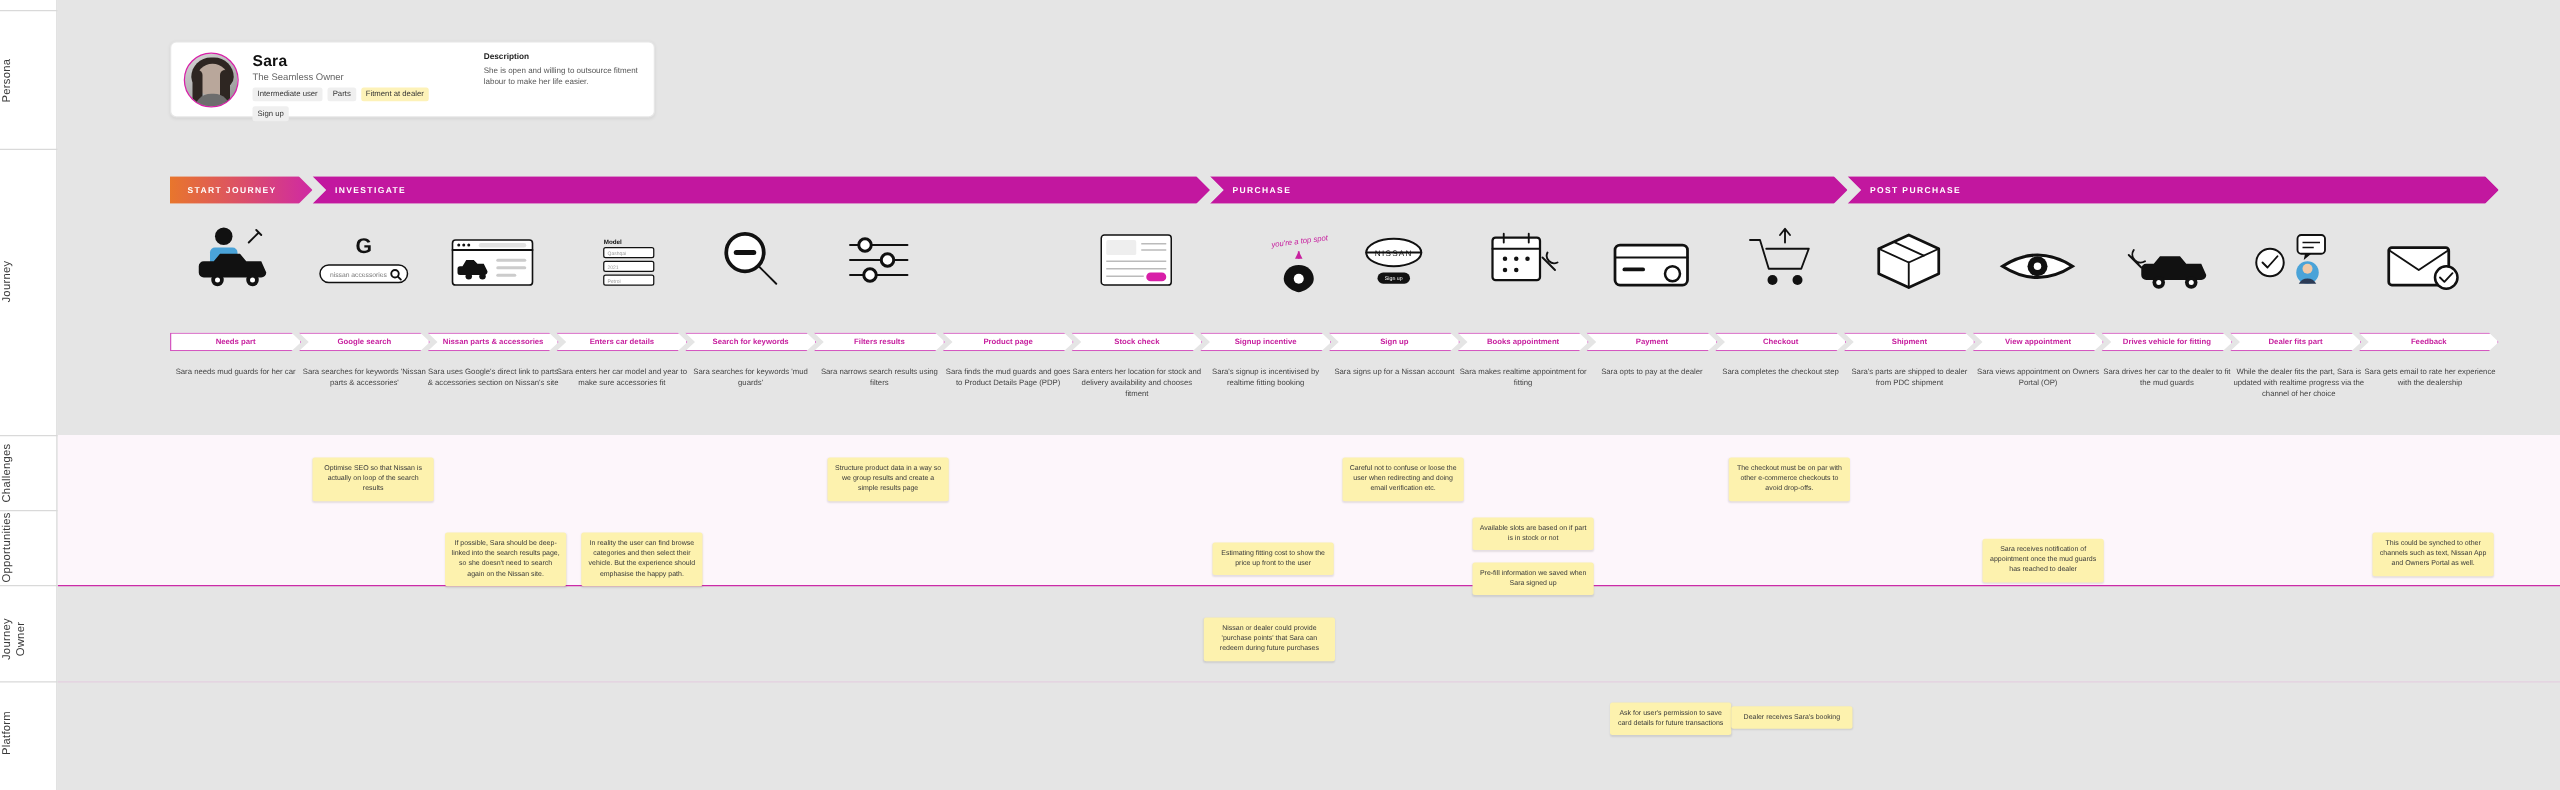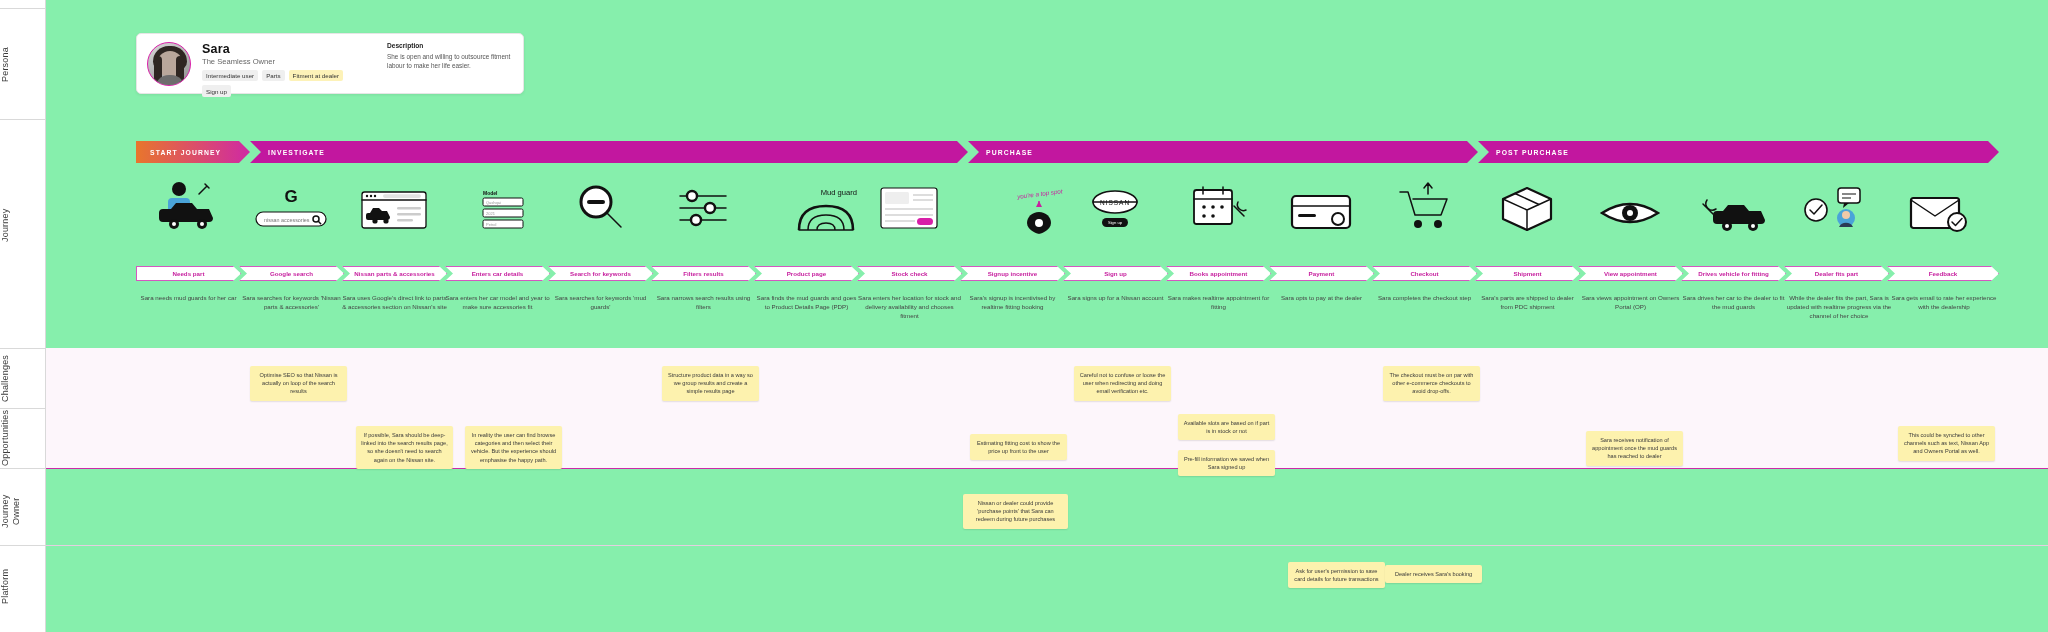--- a/index.html
+++ b/index.html
@@ -1,17 +1,17 @@
 <!DOCTYPE html>
 <html><head>
 <meta charset="utf-8">
 <style>
   * { box-sizing: border-box; margin:0; padding:0; }
   body { width:2048px; height:632px; background:#ffffff; font-family:"Liberation Sans", sans-serif; overflow:hidden; position:relative; }
-  #board { position:absolute; inset:0; background:#86efac; }
+  #board { position:absolute; inset:0; background:#e5e5e5; }
 
   
   .rail { position:absolute; left:0; top:0; width:46px; height:632px; border-right:1px solid #d9d9d9; background:#fff; z-index:6; }
   .railtick { position:absolute; left:0; width:46px; border-top:1px solid #d9d9d9; }
 
   .lane-label { position:absolute; left:0; width:46px; text-align:center; font-size:9px; color:#3a3a3a; letter-spacing:.2px;
                 writing-mode:vertical-rl; transform:rotate(180deg); white-space:pre-line; line-height:11px; }
 
   
   .band { position:absolute; left:46px; right:0; }
@@ -203,31 +203,20 @@
     <div class="icon-wrap">
         <svg width="58" height="52" viewBox="0 0 58 52">
       <path d="M6 14 h46 M6 26 h46 M6 38 h46" class="ic" stroke-width="2.4"></path>
       <circle cx="18" cy="14" r="5" fill="#fff" stroke="#111" stroke-width="2.4"></circle>
       <circle cx="36" cy="26" r="5" fill="#fff" stroke="#111" stroke-width="2.4"></circle>
       <circle cx="22" cy="38" r="5" fill="#fff" stroke="#111" stroke-width="2.4"></circle>
     </svg>
       </div>
   </div>
 
-  <div class="step" style="left:754px;width:103px;">
-    <div class="icon-wrap" style="flex-direction:column;justify-content:flex-end;">
-      <div style="font-size:7.6px;color:#111;text-align:center;margin-bottom:3px;">Mud guard</div>
-      <svg width="62" height="34" viewBox="0 0 62 34">
-        <path d="M4 30 q0 -24 27 -24 q27 0 27 24" fill="none" stroke="#111" stroke-width="2.6"></path>
-        <path d="M13 30 q0 -15 18 -15 q18 0 18 15" fill="none" stroke="#111" stroke-width="1.6"></path>
-        <path d="M22 30 q0 -7 9 -7 q9 0 9 7" fill="none" stroke="#111" stroke-width="1.4"></path>
-        <path d="M4 30 h54" class="ic" stroke-width="2.2"></path>
-      </svg>
-    </div>
-  </div>
 
   <div class="step" style="left:857px;width:103px;">
     <div class="icon-wrap">
         <svg width="72" height="52" viewBox="0 0 72 52">
       <rect x="8" y="6" width="56" height="40" rx="2.5" fill="#fff" stroke="#111" stroke-width="1.2"></rect>
       <rect x="12" y="10" width="24" height="12" rx="1.5" fill="#eee"></rect>
       <path d="M40 13 h20 M40 18 h20 M12 27 h48 M12 33 h48 M12 39 h30" stroke="#bbb" stroke-width="1.2" fill="none"></path>
       <rect x="44" y="36" width="16" height="7" rx="3.5" fill="#d81fa8"></rect>
     </svg>
       </div>

